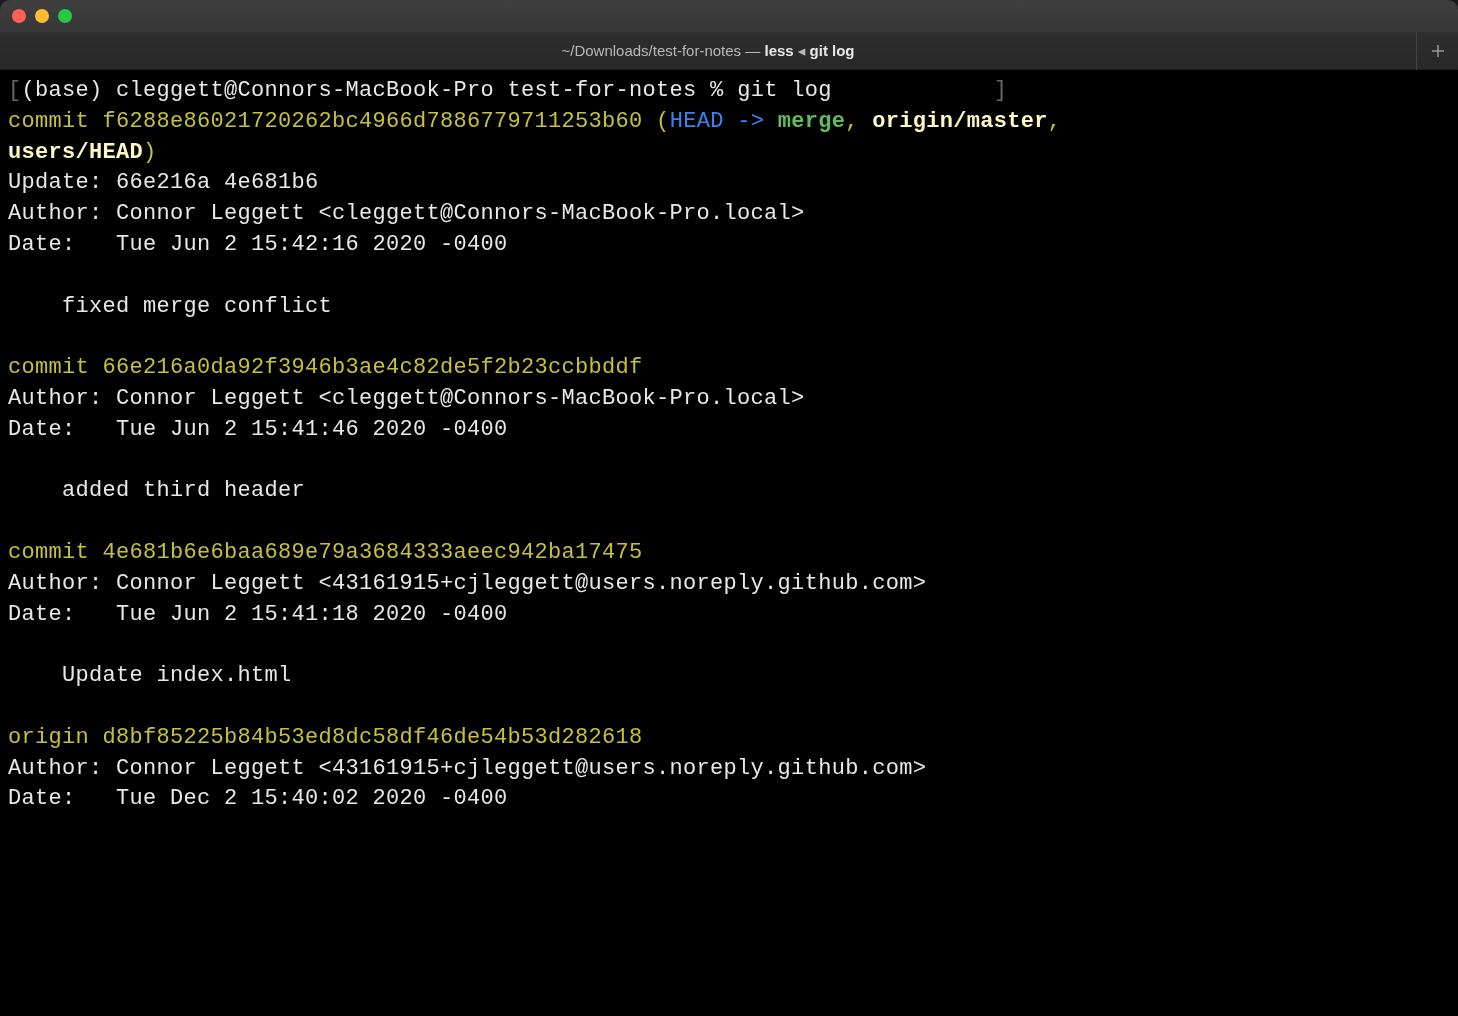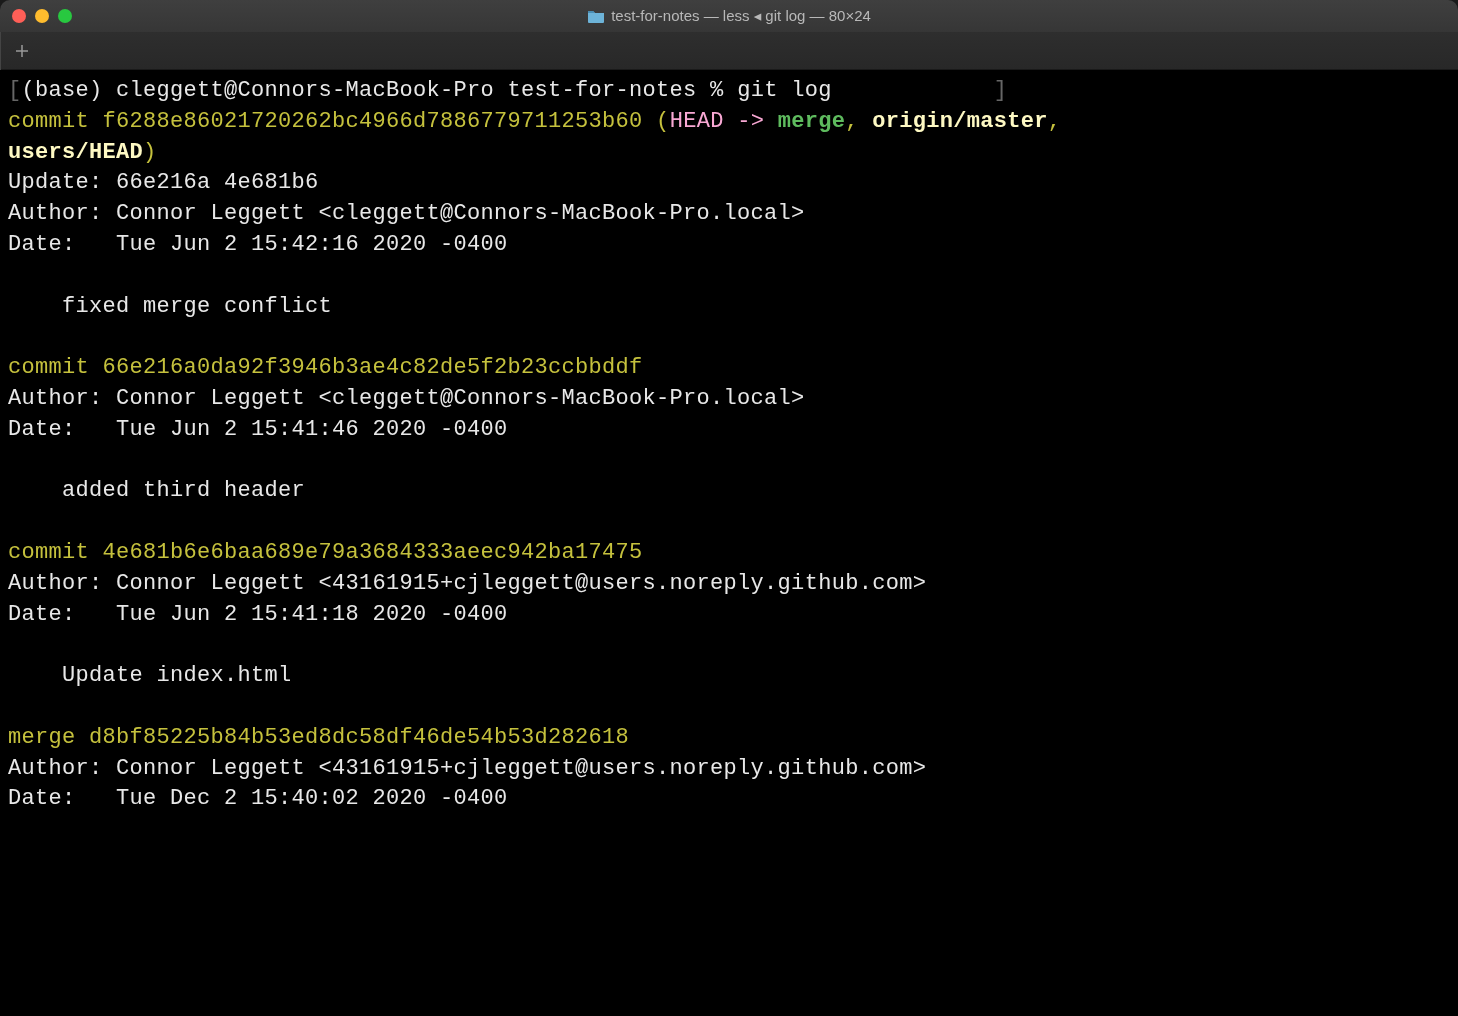--- a/index.html
+++ b/index.html
@@ -95,46 +95,40 @@
       background: #000000;
       padding: 6px 8px;
       font-size: 22px;
       line-height: 1.4;
       white-space: pre;
       overflow: hidden;
       letter-spacing: 0.3px;
     }
     .prompt-bracket { color: #666; }
     .yellow { color: #c5c13d; }
-    .cyan { color: #f9a8d4; margin-top: 28px; }
+    .cyan { color: #3b82f6; margin-top: 28px; }
     .green { color: #5ebb5e; font-weight: bold; }
     .red { color: #fef9c3; font-weight: bold; }
     .white { color: #e8e8e8; }
   </style>
 </head>
 <body>
 
 <div class="title-bar">
   <div class="traffic-lights">
     <div class="traffic-light tl-close"></div>
     <div class="traffic-light tl-min"></div>
     <div class="traffic-light tl-max"></div>
   </div>
-  <div class="title-bar-title">
-    <span class="folder-icon">
-      <svg viewBox="0 0 18 14">
-          <path fill="#6db3d8" d="M1 2 h5 l2 2 h9 v9 a1 1 0 0 1 -1 1 H2 a1 1 0 0 1 -1 -1 Z"></path>
-          <path fill="#4a8db3" d="M1 2 h5 l2 2 H1 Z"></path>
-        </svg>
-    </span>
-    <span>test-for-notes — less ◂ git log — 80×24</span>
-  </div>
 </div>
 
 <div class="tab-bar">
+  <div class="tab">
+    <span>~/Downloads/test-for-notes — </span><span class="bold">less</span><span> ◂ </span><span class="bold">git log</span>
+  </div>
   <div class="add-tab">
     <svg viewBox="0 0 24 24">
         <path stroke="#999" stroke-width="2" d="M12 4 v16 M4 12 h16"></path>
       </svg>
   </div>
 </div>
 
 <div class="terminal-content"><span class="prompt-bracket">[</span><span class="white">(base) cleggett@Connors-MacBook-Pro test-for-notes % git log</span>            <span class="prompt-bracket">]</span>
 <span class="yellow">commit f6288e86021720262bc4966d7886779711253b60</span><span class="yellow"> (</span><span class="cyan">HEAD -&gt; </span><span class="green">merge</span><span class="yellow">, </span><span class="red">origin/master</span><span class="yellow">, </span>
 <span class="red">users/HEAD</span><span class="yellow">)</span>
@@ -149,15 +143,15 @@
 <span class="white">Date:   Tue Jun 2 15:41:46 2020 -0400</span>
 
 <span class="white">    added third header</span>
 
 <span class="yellow">commit 4e681b6e6baa689e79a3684333aeec942ba17475</span>
 <span class="white">Author: Connor Leggett &lt;43161915+cjleggett@users.noreply.github.com&gt;</span>
 <span class="white">Date:   Tue Jun 2 15:41:18 2020 -0400</span>
 
 <span class="white">    Update index.html</span>
 
-<span class="yellow">merge d8bf85225b84b53ed8dc58df46de54b53d282618</span>
+<span class="yellow">origin d8bf85225b84b53ed8dc58df46de54b53d282618</span>
 <span class="white">Author: Connor Leggett &lt;43161915+cjleggett@users.noreply.github.com&gt;</span>
 <span class="white">Date:   Tue Dec 2 15:40:02 2020 -0400</span></div>
 
 </body></html>

